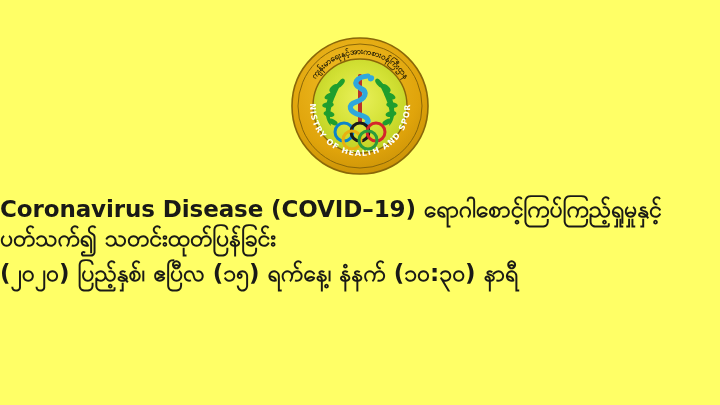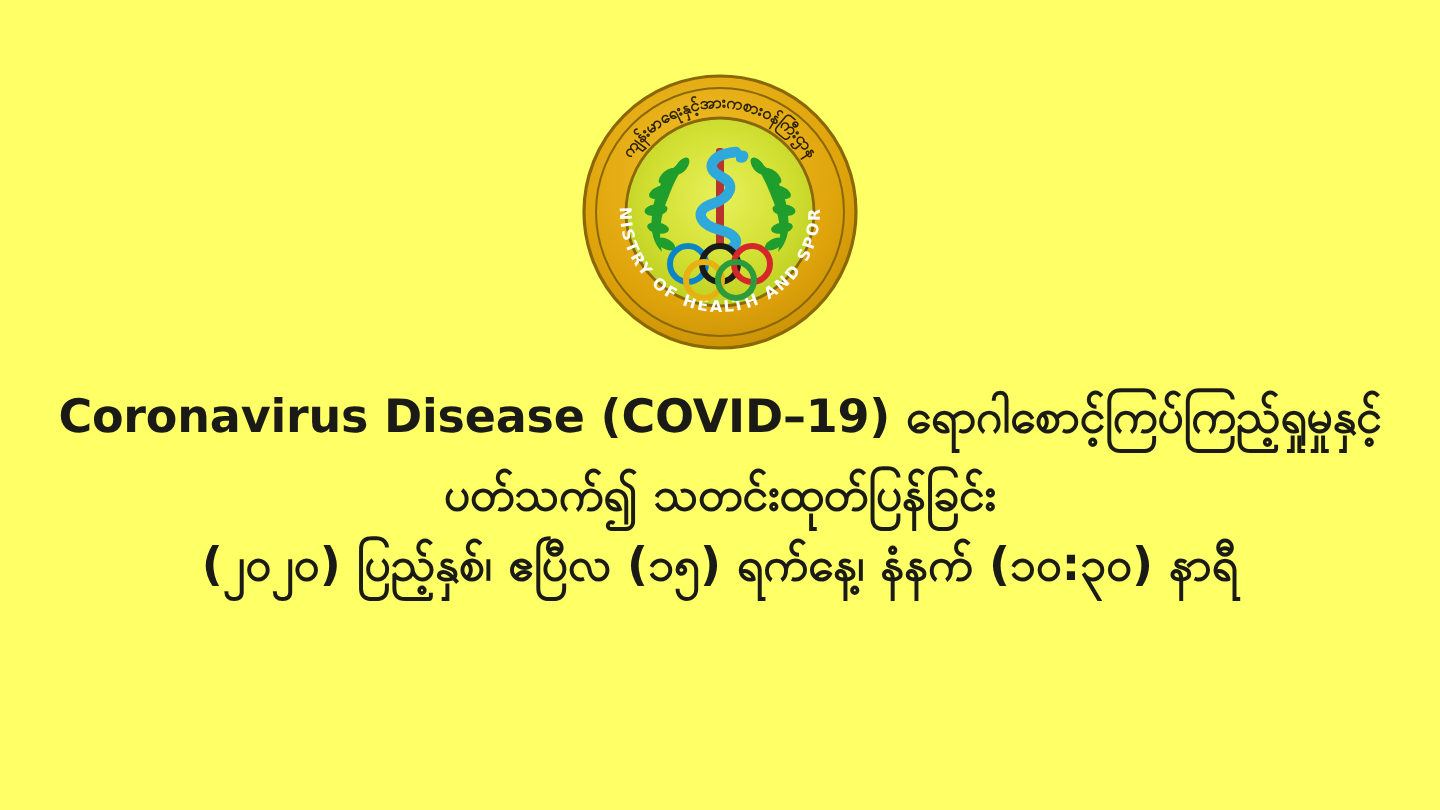--- a/index.html
+++ b/index.html
@@ -33,36 +33,36 @@
   .emblem-wrap svg {
     display: block;
     width: 140px;
     height: 140px;
   }
 
   
   .text-block {
     margin-top: 22px;
     width: 720px;
-    text-align: center;
+    text-align: left;
     color: #1a1a16;
   }
 
   .headline {
     font-weight: bold;
     font-size: 23.5px;
     line-height: 1.0;
     letter-spacing: -0.1px;
     white-space: nowrap;
   }
   .headline.line1 {
     font-size: 23px;
   }
   .headline.line2 {
-    margin-top: 16px;
+    margin-top: 6px;
     font-size: 23px;
   }
   .dateline {
     margin-top: 12px;
     font-weight: bold;
     font-size: 23px;
     line-height: 1.0;
     white-space: nowrap;
   }
 </style>

